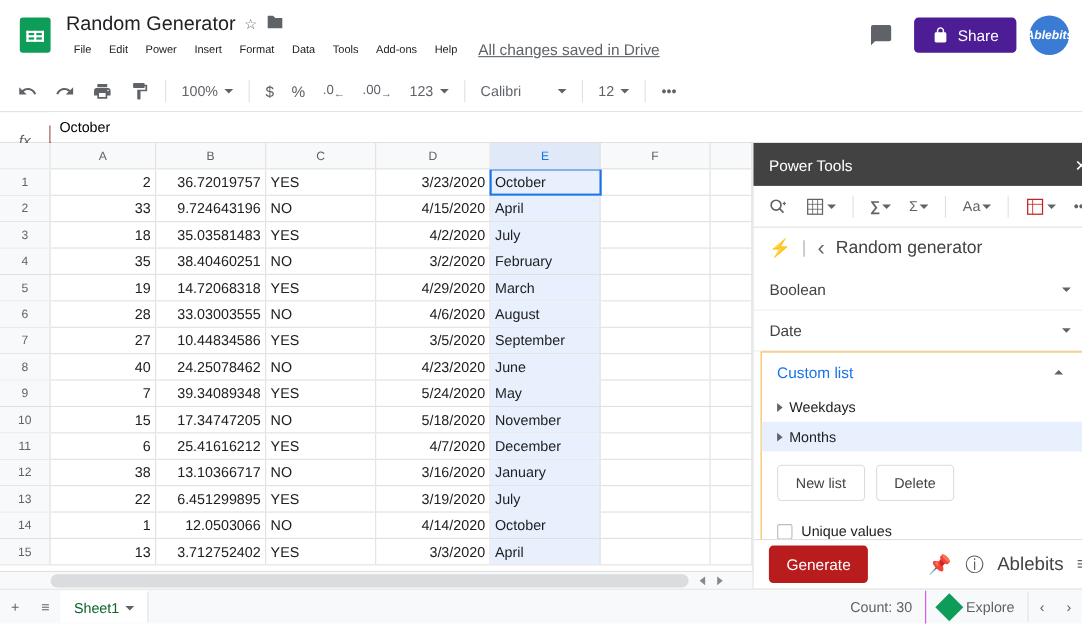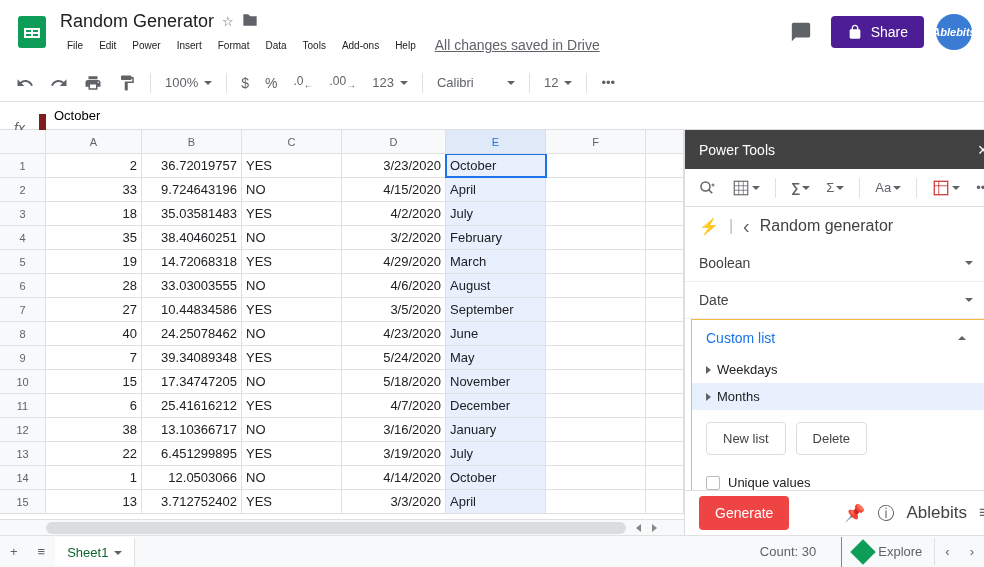--- a/index.html
+++ b/index.html
@@ -24,21 +24,21 @@
 
 
 .toolbar { height: 38px; border-bottom: 1px solid #e0e0e0; display: flex; align-items: center; padding: 0 10px; gap: 4px; color: #5f6368; }
 .tb-btn { padding: 5px 6px; cursor: pointer; display: flex; align-items: center; border-radius: 3px; }
 .tb-sep { width: 1px; height: 20px; background: #e0e0e0; margin: 0 4px; }
 .tb-text { font-size: 14px; padding: 4px 6px; }
 .tb-dropdown { display: flex; align-items: center; gap: 6px; padding: 4px 6px; cursor: pointer; }
 
 
 .formula-bar { height: 28px; border-bottom: 1px solid #e0e0e0; display: flex; align-items: center; }
-.fx { width: 46px; text-align: center; color: #5f6368; font-style: italic; font-size: 14px; border-right: 7px solid #7f1d1d; height: 100%; display: flex; align-items: center; justify-content: center; margin-top: 24px; }
+.fx { width: 46px; text-align: center; color: #5f6368; font-style: italic; font-size: 14px; border-right: 1px solid #7f1d1d; height: 100%; display: flex; align-items: center; justify-content: center; margin-top: 24px; }
 .formula-input { flex: 1; padding: 0 8px; font-size: 13px; height: 100%; border: none; outline: none; }
 
 
 .main { display: flex; height: 405px; }
 .grid-area { width: 684px; position: relative; display: flex; flex-direction: column; }
 .sidebar { flex: 1; display: flex; flex-direction: column; border-left: 1px solid #dadce0; }
 
 
 .col-headers { display: flex; height: 24px; border-bottom: 1px solid #e0e0e0; background: #f8f9fa; }
 .corner { width: 46px; border-right: 1px solid #e0e0e0; background: #f8f9fa; }
@@ -75,28 +75,28 @@
 .custom-box { border: 1px solid #f4b942; margin: 0 6px; }
 .list-item { padding: 6px 14px; font-size: 13px; display: flex; align-items: center; gap: 6px; cursor: pointer; }
 .list-item.selected { background: #e8f0fe; }
 .triangle { width: 0; height: 0; border-top: 4px solid transparent; border-bottom: 4px solid transparent; border-left: 5px solid #5f6368; }
 .acc-buttons { display: flex; gap: 10px; padding: 12px 14px; }
 .acc-btn { border: 1px solid #dadce0; background: #fff; padding: 8px 16px; border-radius: 4px; font-size: 13px; color: #424242; cursor: pointer; }
 .checkbox-row { display: flex; align-items: center; gap: 8px; padding: 8px 14px 14px; font-size: 13px; }
 .checkbox { width: 14px; height: 14px; border: 1.5px solid #bbb; border-radius: 2px; }
 
 .sb-footer { height: 45px; border-top: 1px solid #e0e0e0; display: flex; align-items: center; padding: 0 14px; gap: 10px; }
-.gen-btn { background: #ef4444; color: #fff; padding: 9px 16px; border-radius: 4px; font-size: 14px; cursor: pointer; border: none; }
+.gen-btn { background: #b91c1c; color: #fff; padding: 9px 16px; border-radius: 4px; font-size: 14px; cursor: pointer; border: none; }
 .sb-footer-right { margin-left: auto; display: flex; align-items: center; gap: 12px; color: #5f6368; font-size: 17px; }
 
 
 .bottom-bar { height: 32px; border-top: 1px solid #e0e0e0; display: flex; align-items: center; background: #f8f9fa; }
 .sheet-tab { background: #fff; border-top: 2px solid transparent; padding: 6px 12px; font-size: 13px; color: #0d652d; font-weight: 500; display: flex; align-items: center; gap: 6px; border-right: 1px solid #e0e0e0; }
 .bottom-btn { padding: 6px 10px; color: #5f6368; cursor: pointer; }
-.count { margin-left: auto; margin-right: 25px; font-size: 13px; color: #5f6368; }
+.count { margin-left: auto; margin-right: 12px; font-size: 13px; color: #5f6368; }
 .explore { display: flex; align-items: center; gap: 6px; padding: 6px 12px; border-left: 1px solid #d946ef; color: #5f6368; font-size: 13px; }
 .explore-icon { width: 18px; height: 18px; background: #0d9d58; transform: rotate(45deg); }
 .nav-arrows { display: flex; border-left: 1px solid #e0e0e0; }
 .nav-arrow { padding: 6px 10px; color: #5f6368; cursor: pointer; }
 
 .chevron { width: 0; height: 0; border-left: 4px solid transparent; border-right: 4px solid transparent; }
 .chevron.down { border-top: 4px solid #5f6368; }
 .chevron.up { border-bottom: 4px solid #5f6368; }
 </style>
 </head>

